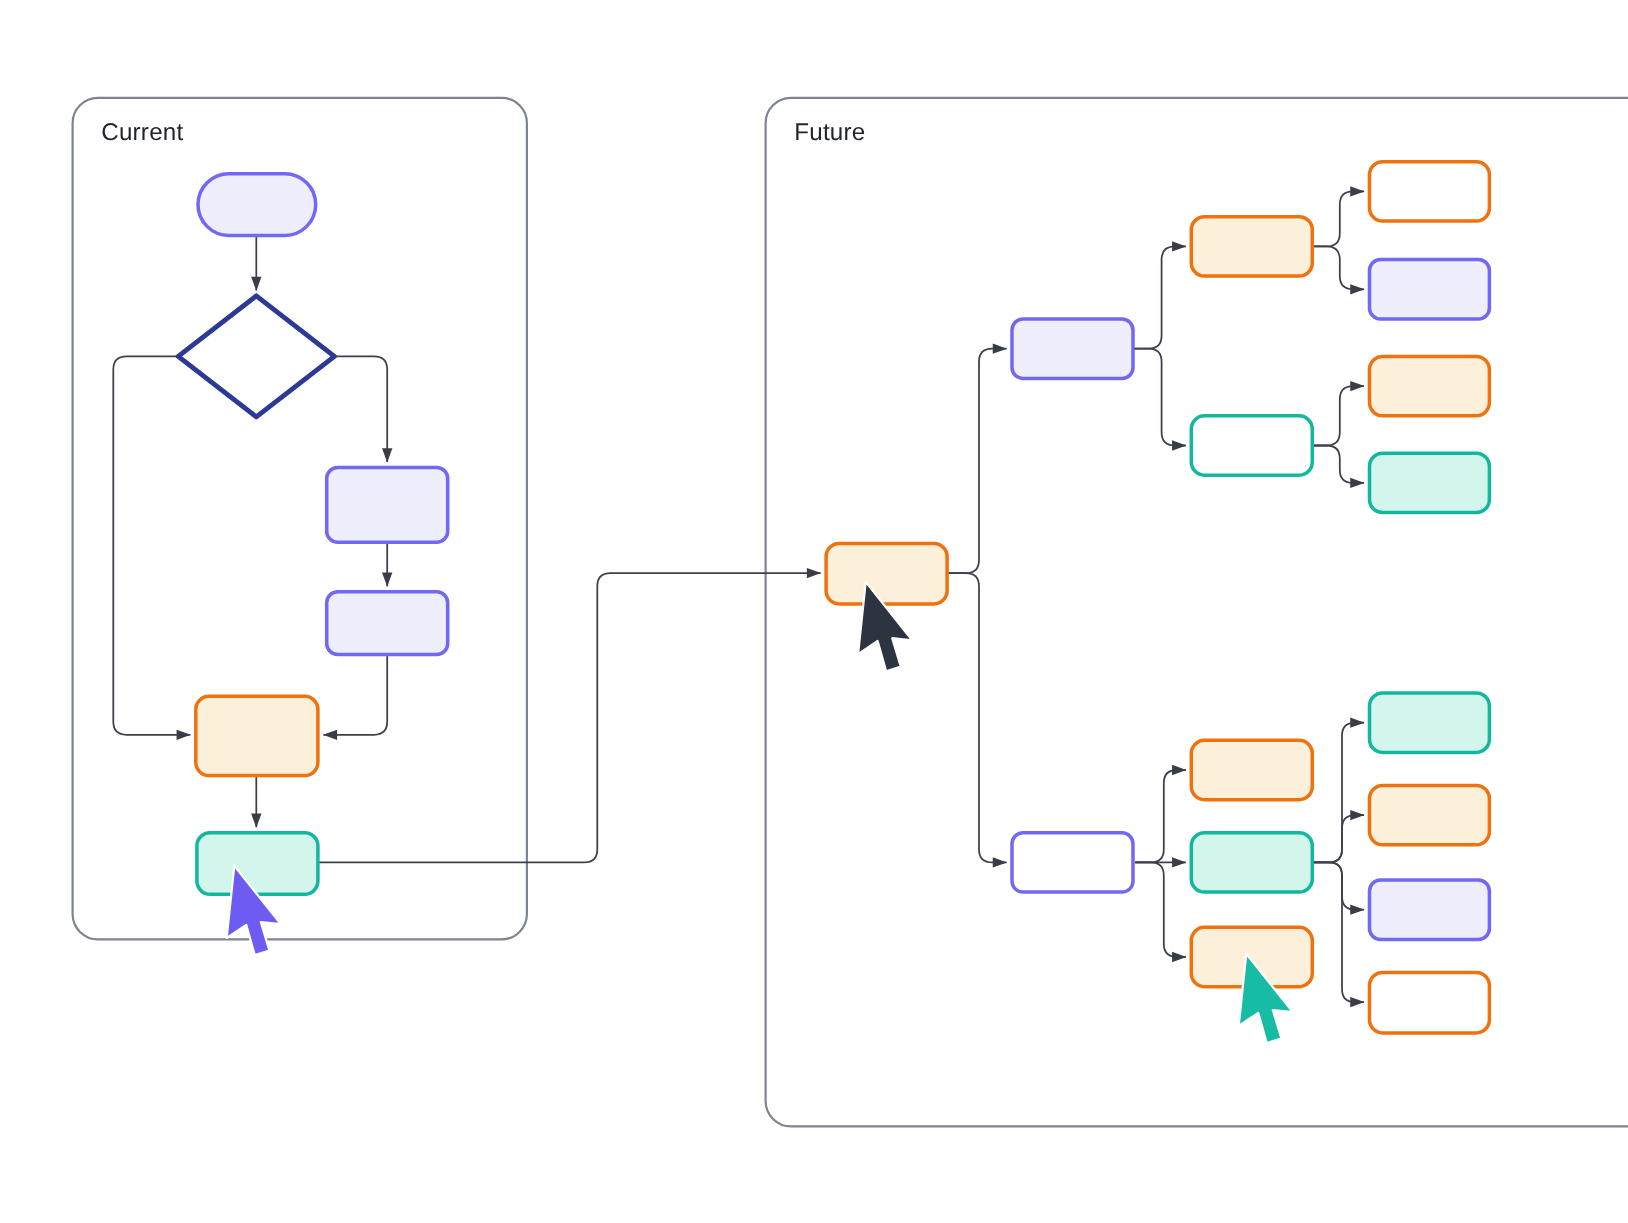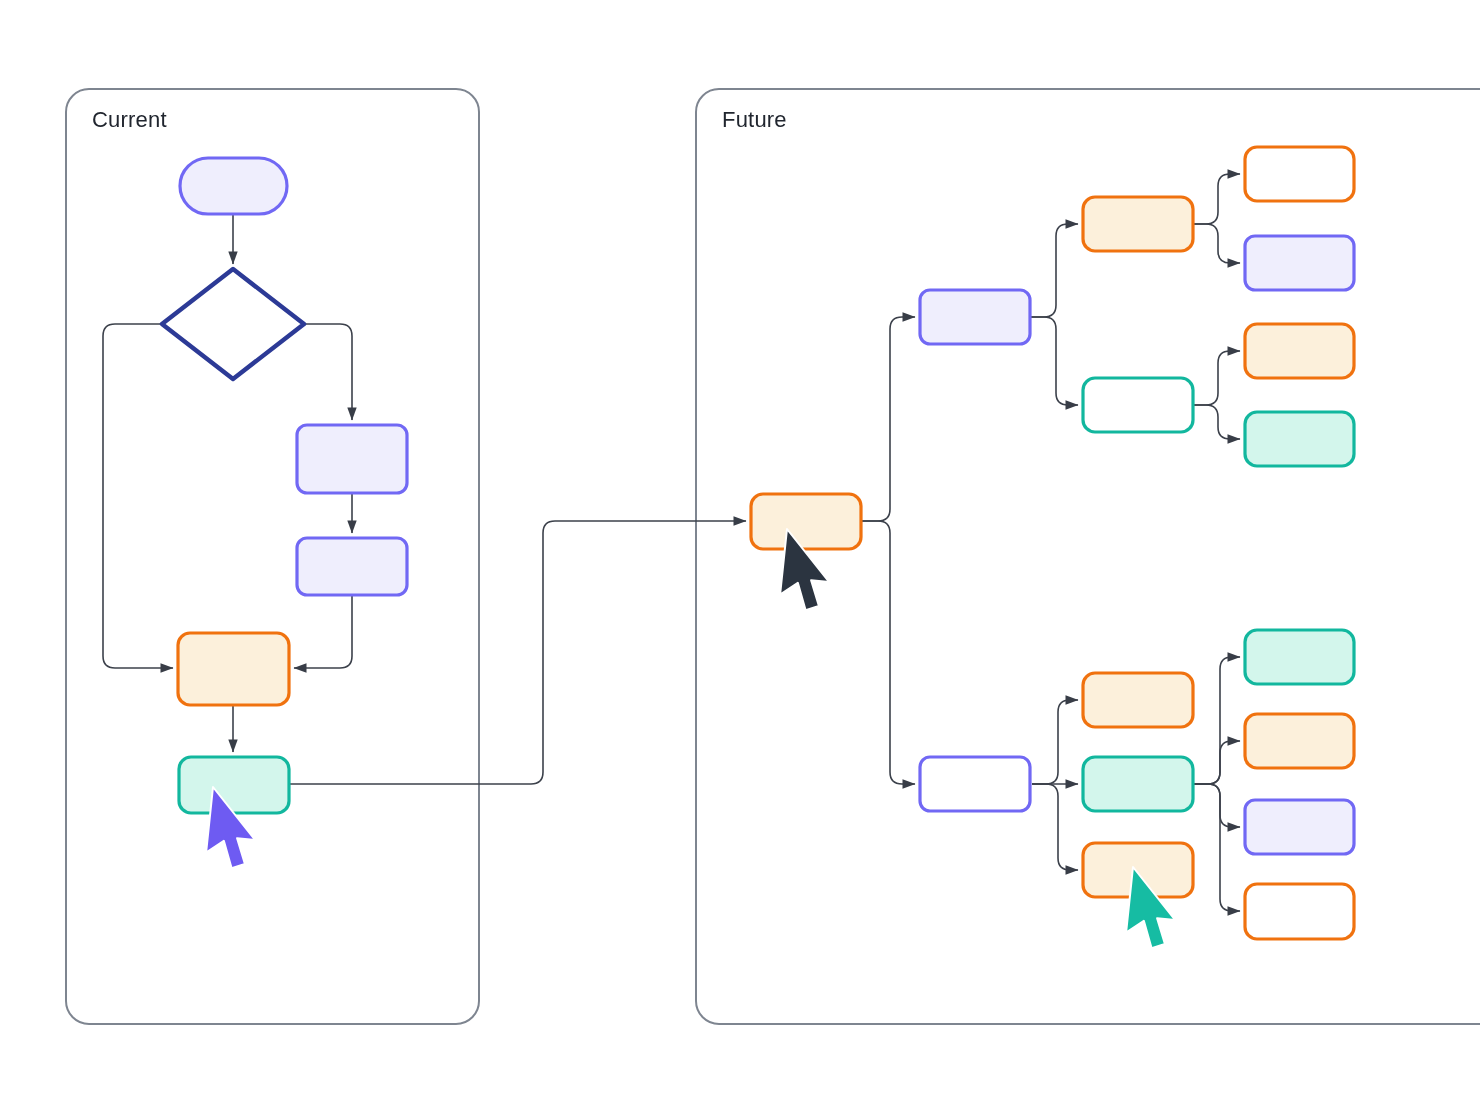--- a/index.html
+++ b/index.html
@@ -15,21 +15,21 @@
     background: #ffffff;
     overflow: hidden;
   }
   .panel {
     position: absolute;
     box-sizing: border-box;
     border: 2.5px solid #7E8590;
     border-radius: 24px;
     background: #ffffff;
   }
-  .panel-current { left: 65px;  top: 88px; width: 415px; height: 937px; }
+  .panel-current { left: 65px;  top: 88px; width: 415px; height: 767px; }
   .panel-future  { left: 695px; top: 88px; width: 854px; height: 937px; }
   .panel-title {
     position: absolute;
     left: 25px;
     top: 17px;
     font-size: 22px;
     line-height: 26px;
     font-weight: 400;
     color: #21262F;
     letter-spacing: 0.2px;

